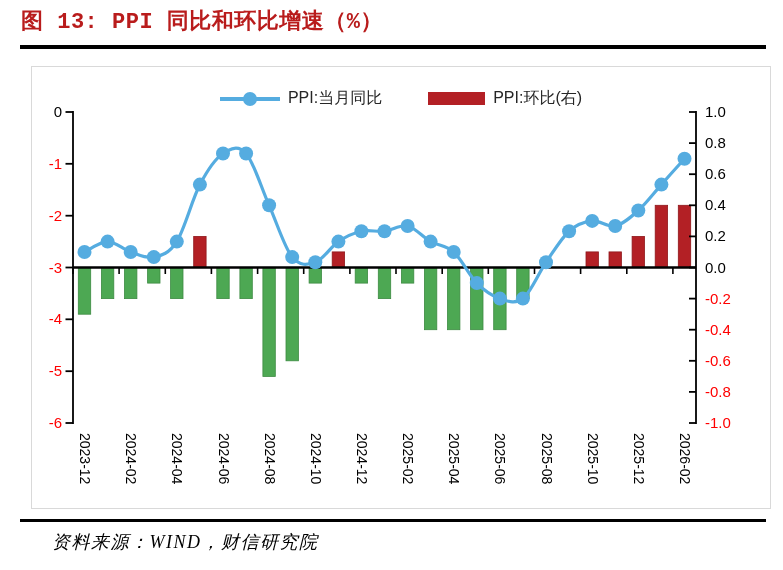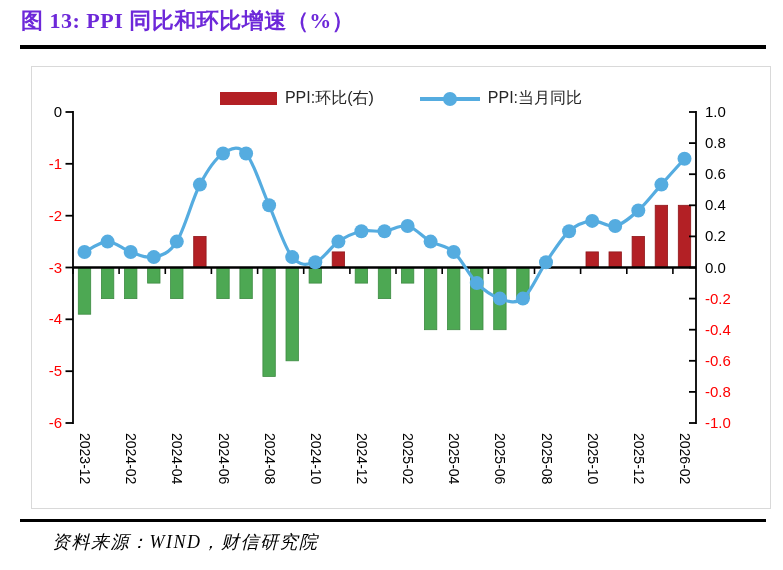--- a/index.html
+++ b/index.html
@@ -2,22 +2,22 @@
 <html><head>
 <meta charset="utf-8">
 <style>
   html,body{margin:0;padding:0;}
   body{
     width:783px;height:570px;position:relative;background:#fff;overflow:hidden;
     font-family:"Liberation Sans","DejaVu Sans",sans-serif;
   }
   .title{
     position:absolute;left:21px;top:6px;
-    font-family:Liberation Serif, serif;
-    font-weight:bold;font-size:22px;color:#6d28d9;letter-spacing:.5px;white-space:nowrap;
+    font-family:Liberation Mono, monospace;
+    font-weight:bold;font-size:22px;color:#b91c1c;letter-spacing:.5px;white-space:nowrap;
   }
   .title-rule{position:absolute;left:20px;top:45px;width:746px;height:4px;background:#000;}
   .chart-box{
     position:absolute;left:31px;top:66px;width:740px;height:443px;
     border:1px solid #D9D9D9;box-sizing:border-box;background:#fff;
   }
   .legend{
     position:absolute;top:21px;left:0;right:0;
     display:flex;justify-content:center;align-items:center;gap:46px;
     font-size:16px;color:#262626;
@@ -175,26 +175,26 @@
         <circle cx="537.1" cy="164.2" r="7" fill="#55ACE0"></circle>
         <circle cx="560.2" cy="153.9" r="7" fill="#55ACE0"></circle>
         <circle cx="583.2" cy="159.0" r="7" fill="#55ACE0"></circle>
         <circle cx="606.3" cy="143.5" r="7" fill="#55ACE0"></circle>
         <circle cx="629.4" cy="117.6" r="7" fill="#55ACE0"></circle>
         <circle cx="652.5" cy="91.7" r="7" fill="#55ACE0"></circle>
       </g>
     </svg>
   <div class="legend">
     <div class="legend-item">
-      <span class="swatch-bar" style="background: rgb(179, 32, 37);"></span>
-      <span>PPI:环比(右)</span>
-    </div>
-    <div class="legend-item">
       <span class="swatch-line" style="background: rgb(85, 172, 224);">
           <span class="dot" style="background: rgb(85, 172, 224);"></span>
         </span>
       <span>PPI:当月同比</span>
     </div>
+    <div class="legend-item">
+      <span class="swatch-bar" style="background: rgb(179, 32, 37);"></span>
+      <span>PPI:环比(右)</span>
+    </div>
   </div>
 </div>
 
 <div class="bottom-rule"></div>
 <div class="source">资料来源：WIND，财信研究院</div>
 
 </body></html>

